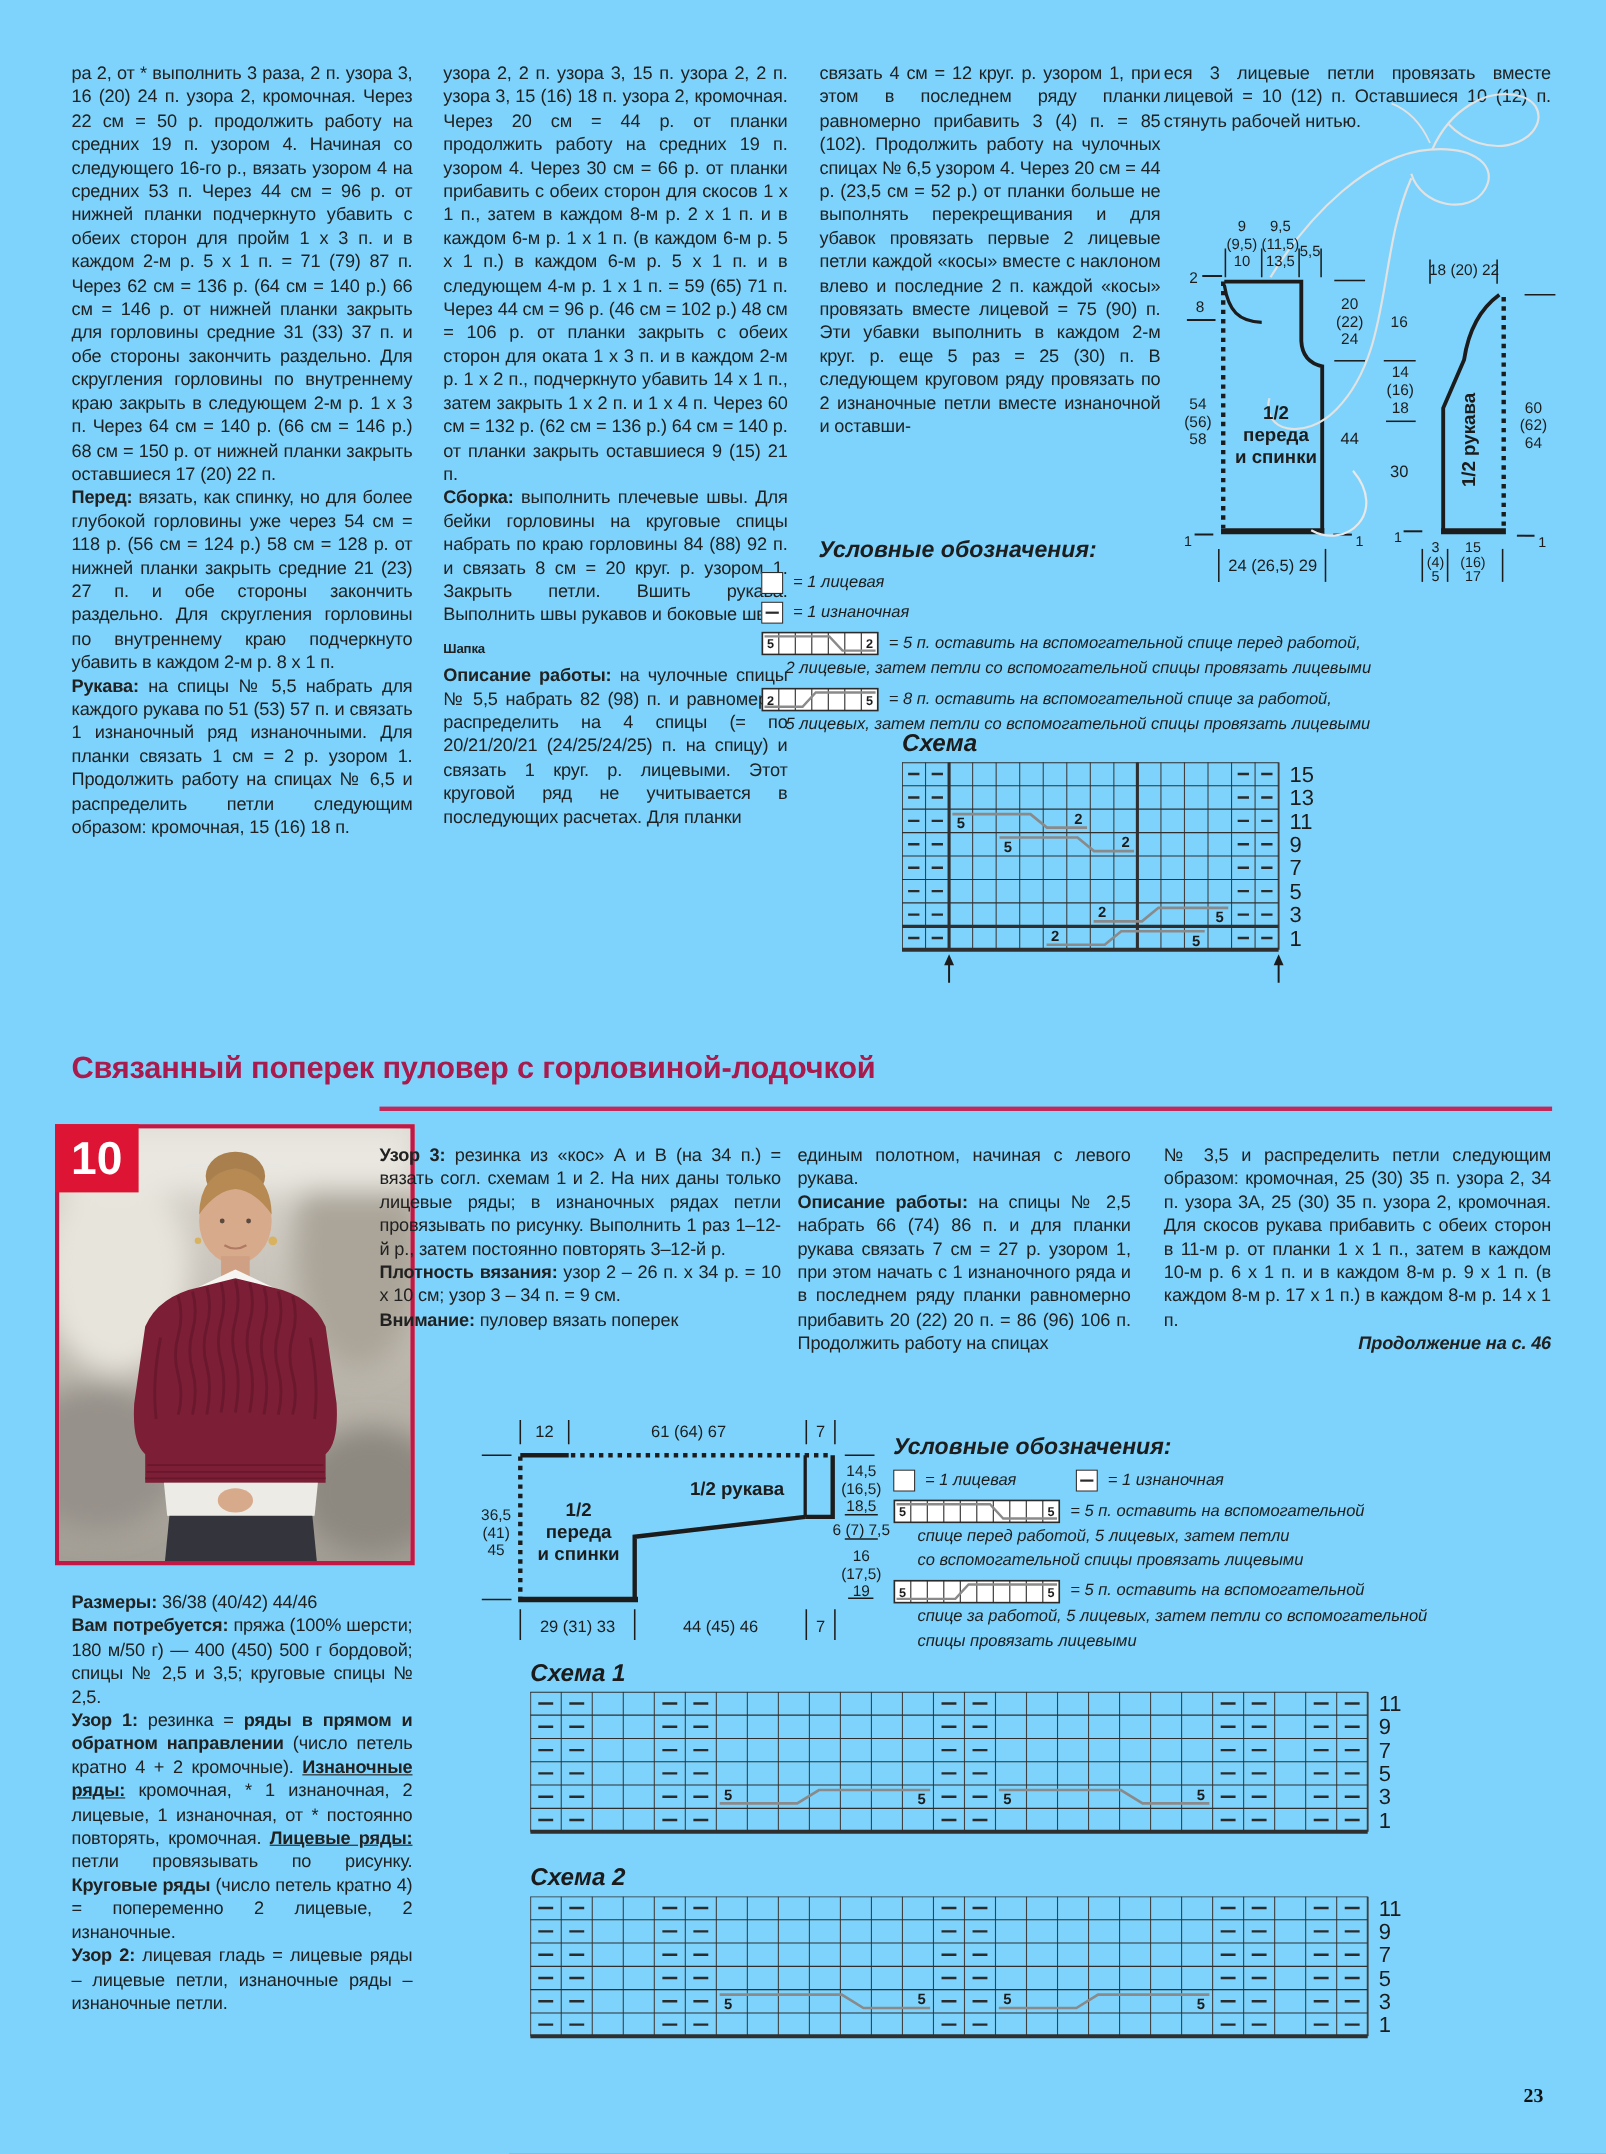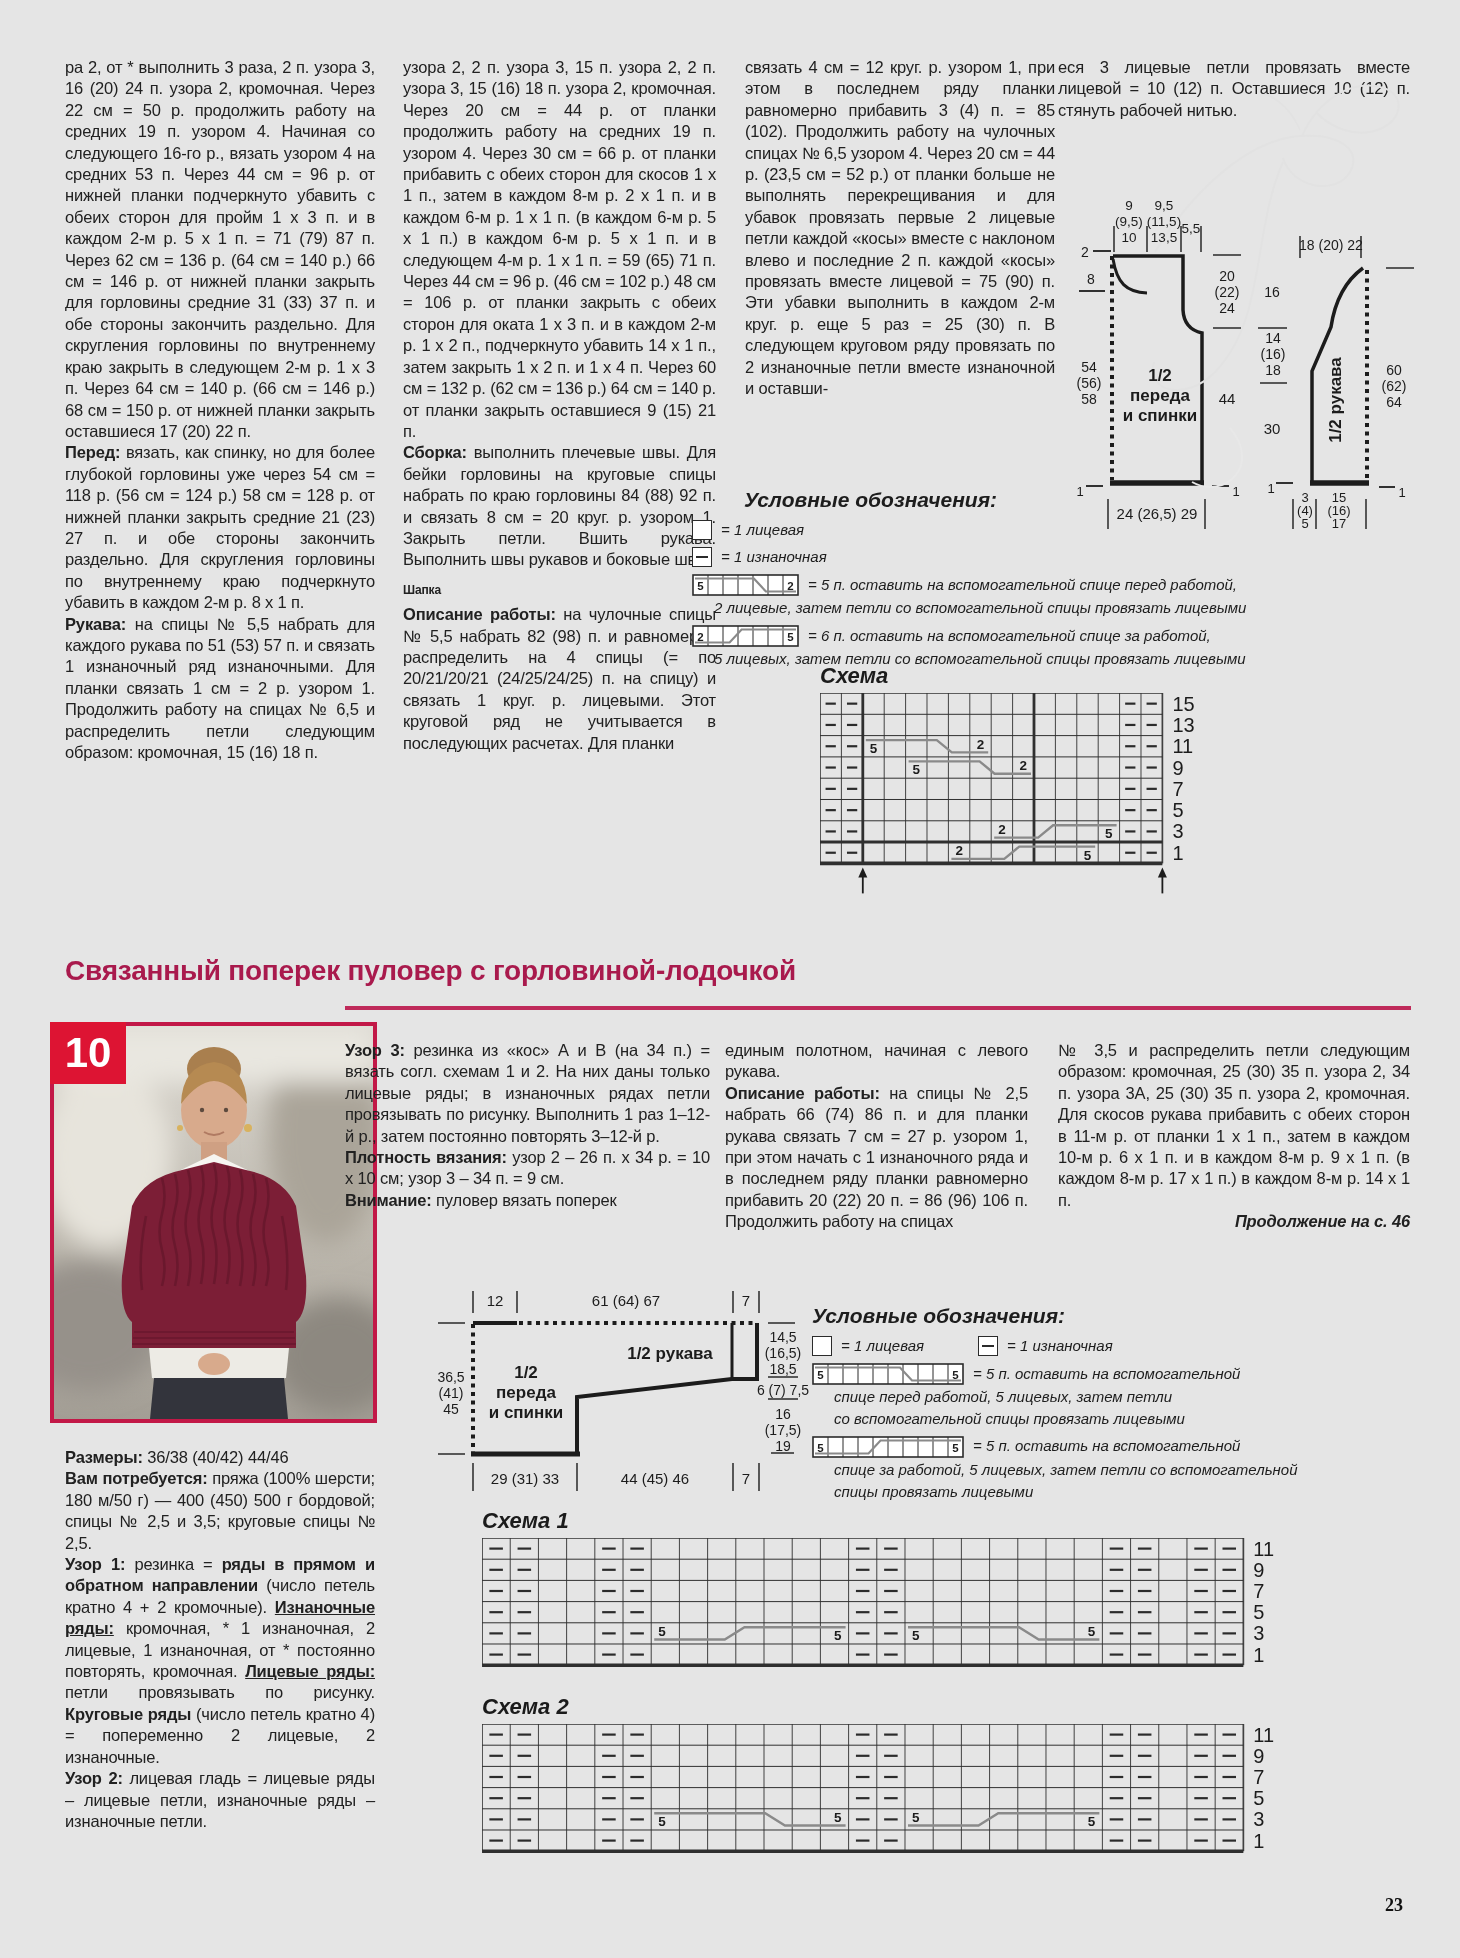--- a/index.html
+++ b/index.html
@@ -1,16 +1,16 @@
 <!DOCTYPE html>
 <html><head>
 <meta charset="utf-8">
 <style>
   html,body{margin:0;padding:0;background:#9a9a9a;}
-  .page{position:relative;width:1460px;height:1958px;background:#e5e5e5;
+  .page{position:relative;width:1460px;height:1958px;background:#7dd3fc;
         font-family:"Liberation Sans",sans-serif;color:#212121;overflow:hidden;margin:0 auto;}
   .col{position:absolute;text-align:justify;font-size:16.5px;line-height:21.4px;letter-spacing:-0.15px;}
   .para{margin:0;}
   .subhead{font-weight:700;font-size:12px;margin:9px 0 3px 0;}
   .b{font-weight:700;}
   .u{text-decoration:underline;}
   .i{font-style:italic;}
   .diagram{position:absolute;}
   .chart{position:absolute;}
   .chart-title{font-weight:700;font-style:italic;font-size:22px;color:#1b1b1b;margin:0 0 4px 0;}
@@ -162,21 +162,21 @@
           <line x1="15" y1="0" x2="15" y2="20" stroke="#2b2b2b" stroke-width="1"></line>
           <line x1="30" y1="0" x2="30" y2="20" stroke="#2b2b2b" stroke-width="1"></line>
           <line x1="45" y1="0" x2="45" y2="20" stroke="#2b2b2b" stroke-width="1"></line>
           <line x1="60" y1="0" x2="60" y2="20" stroke="#2b2b2b" stroke-width="1"></line>
           <line x1="75" y1="0" x2="75" y2="20" stroke="#2b2b2b" stroke-width="1"></line>
           <line x1="90" y1="0" x2="90" y2="20" stroke="#2b2b2b" stroke-width="1"></line>
           <polyline points="2,16.5 36.6,16.5 48.6,3.5 103,3.5" fill="none" stroke="#8a8a8a" stroke-width="2.2"></polyline>
           <text x="7.5" y="14.5" text-anchor="middle" font-size="11.5" font-weight="700" font-style="normal">2</text>
           <text x="97.5" y="14.5" text-anchor="middle" font-size="11.5" font-weight="700" font-style="normal">5</text>
         </svg>
-      <span>= 6 п. оставить на вспомогательной спице за работой,</span>
+      <span>= 8 п. оставить на вспомогательной спице за работой,</span>
     </div>
     <div class="legend-cont">5 лицевых, затем петли со вспомогательной спицы провязать лицевыми</div>
   </div>
 
   <div class="chart" style="left:820px;top:663px;">
     <div class="chart-title">Схема</div>
     <svg width="390.4" height="206.4" viewBox="0 0 390.4 206.4">
         <line x1="0" y1="0" x2="0" y2="170.4" stroke="#414141" stroke-width="1.7"></line>
         <line x1="21.4" y1="0" x2="21.4" y2="170.4" stroke="#414141" stroke-width="1"></line>
         <line x1="42.8" y1="0" x2="42.8" y2="170.4" stroke="#414141" stroke-width="1"></line>

